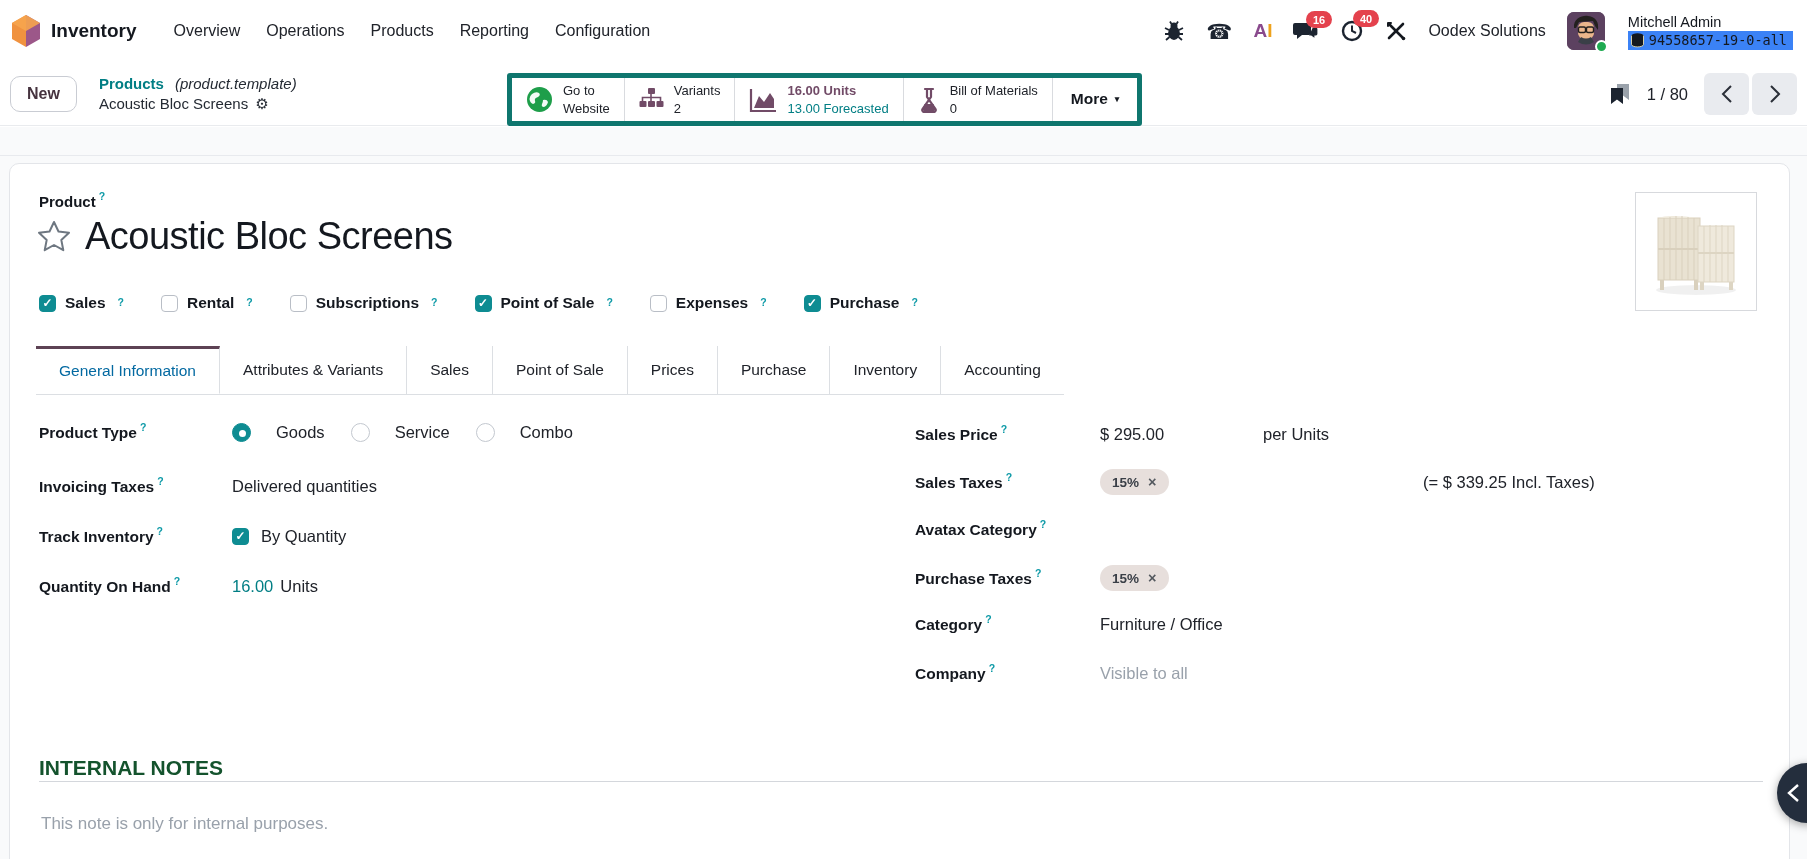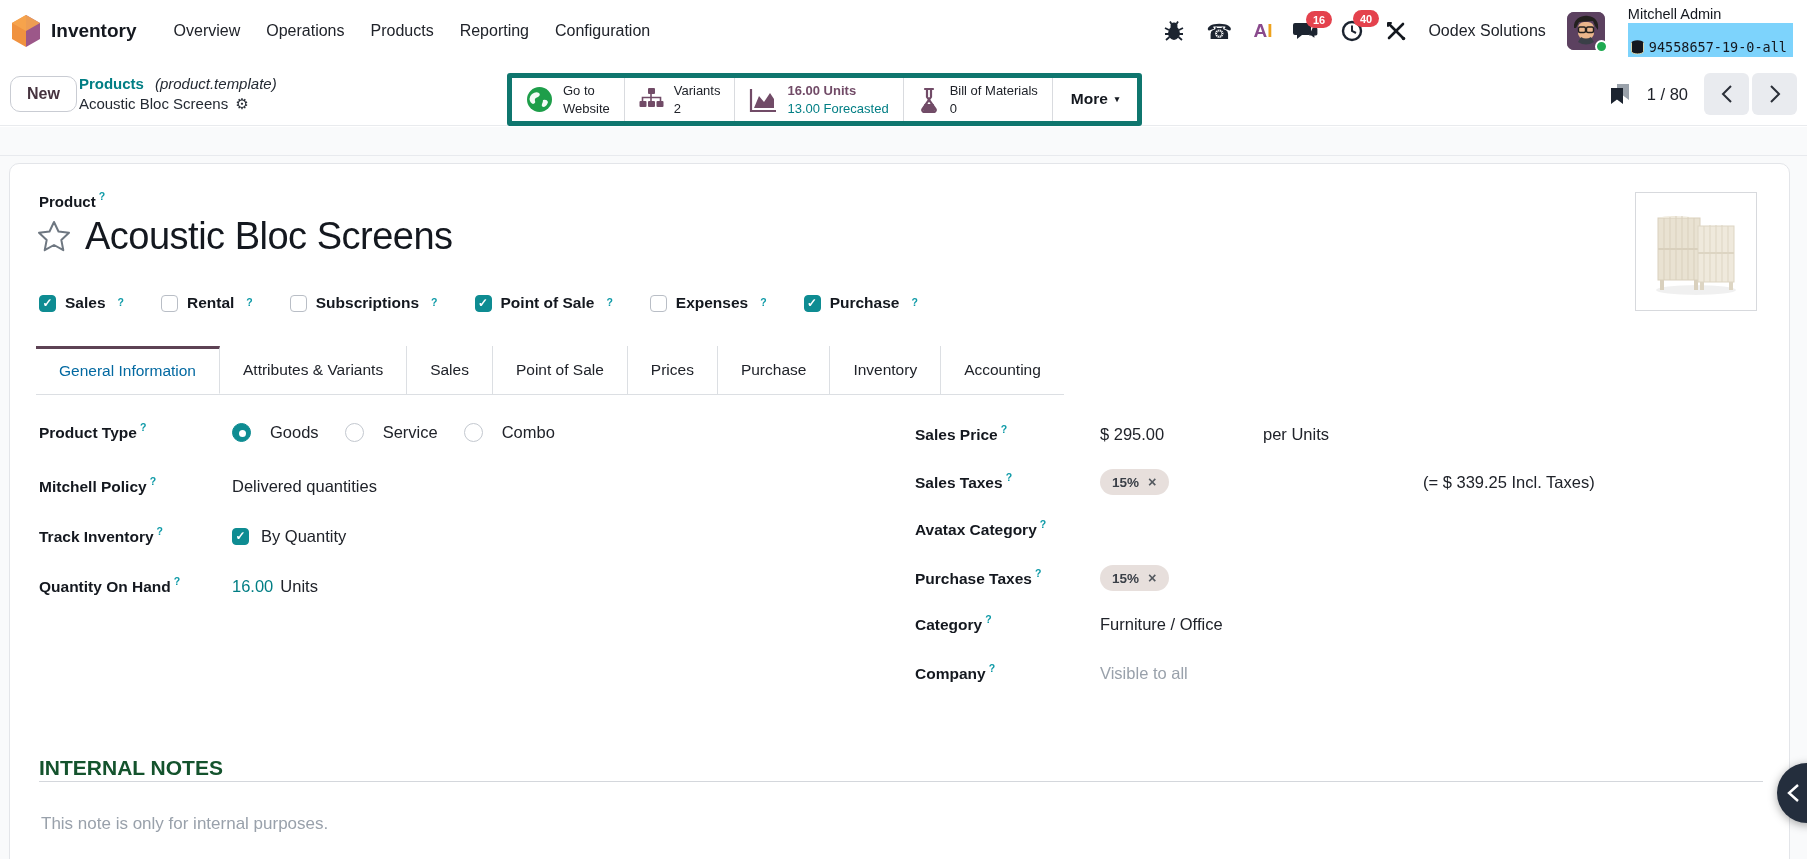--- a/index.html
+++ b/index.html
@@ -20,27 +20,27 @@
   .ai { font-weight:800; font-size:19px; letter-spacing:0; }
   .ai .a { color:#8a4a8d; } .ai .i { color:#eea21d; }
   .glyph-phone { font-size:21px; color:#1c2430; line-height:1; }
   .company { font-size:16px; color:#20232a; white-space:nowrap; }
   .avatar { width:38px; height:38px; border-radius:7px; position:relative; background:#5c4160; flex:0 0 auto; cursor:pointer; }
   .avatar svg { border-radius:7px; display:block; }
   .status-dot { position:absolute; right:-3px; bottom:-3px; width:13px; height:13px; background:#1faa51;
                 border:2px solid #fff; border-radius:50%; }
   .user-block { display:flex; flex-direction:column; line-height:1.25; margin-left:2px; }
   .user-name { font-size:14.5px; color:#14181f; }
-  .db-band { display:flex; align-items:center; gap:5px; background:#7dd3fc; padding:16px 6px 1px 3px;
+  .db-band { display:flex; align-items:center; gap:5px; background:#3b82f6; padding:1px 6px 1px 3px;
              font-family:"DejaVu Sans Mono", monospace; font-size:13.5px; color:#14181f; cursor:pointer; }
   
   .control { height:64px; position:relative; border-bottom:1px solid #e9ebee; background:#fff;
              display:flex; align-items:center; padding-left:10px; }
   .btn-new { border:1px solid #c9ccd3; border-radius:10px; padding:8px 16px; font-size:16px; font-weight:600;
-             color:#46333f; background:#fff; margin-right:2px; cursor:pointer; }
+             color:#46333f; background:#fff; margin-right:22px; cursor:pointer; }
   .bc { line-height:1.3; }
   .bc-top { font-size:15px; }
   .bc-root { color:#017e84; font-weight:700; cursor:pointer; }
   .bc-model { font-style:italic; color:#242a33; margin-left:11px; }
   .bc-cur { font-size:15px; color:#242a33; display:flex; align-items:center; gap:7px; }
   .gear { font-size:15px; color:#2a2f38; cursor:pointer; }
   .stats { position:absolute; left:507px; top:11px; display:flex; align-items:stretch;
            border:5px solid #0f766e; background:#fff; border-radius:3px; }
   .stat { display:flex; align-items:center; gap:10px; padding:4px 14px; border-right:1px solid #d9dbdf;
           font-size:13px; line-height:1.35; cursor:pointer; }
@@ -85,21 +85,21 @@
   .tab.active + .tab { border-left:none; }
   
   .frow { position:absolute; display:flex; align-items:center; height:30px; }
   .lbl { font-weight:700; font-size:15.5px; color:#14181f; flex:0 0 auto; }
   .lw-left { width:193px; }
   .lw-right { width:185px; }
   .val { font-size:16.5px; color:#20232a;text-align:right; }
   .val.link { color:#017e84; cursor:pointer; }
   .val.muted { color:#99a1ab; }
   .radio-group { display:flex; align-items:center; gap:26px; }
-  .radio-item { display:flex; align-items:center; gap:19px; font-size:16.5px; color:#20232a; cursor:pointer; }
+  .radio-item { display:flex; align-items:center; gap:25px; font-size:16.5px; color:#20232a; cursor:pointer; }
   .radio { width:19px; height:19px; border-radius:50%; border:1px solid #c3c8cf; background:#fff;
            position:relative; flex:0 0 auto; }
   .radio.on { background:#0e8c92; border-color:#0e8c92; }
   .radio.on::after { content:""; position:absolute; left:6px; top:6px; width:7px; height:7px;
                      border-radius:50%; background:#fff; }
   .tag { background:#e7dfdc; border-radius:15px; padding:5px 12px; font-size:13.5px; font-weight:600;
          color:#3a3f47; display:inline-flex; align-items:center; gap:9px; cursor:pointer; }
   .tag .x { color:#54595f; font-size:14.5px; font-weight:700; cursor:pointer; }
   .abs-note { position:absolute; left:508px; font-size:16.5px; color:#20232a; white-space:nowrap; }
   .abs-per { position:absolute; left:348px; font-size:16.5px; color:#20232a; }
@@ -386,21 +386,21 @@
           <span class="radio"></span>
           <span>Service</span>
         </span>
         <span class="radio-item">
           <span class="radio"></span>
           <span>Combo</span>
         </span>
       </span>
     </div>
     <div class="frow" style="left:29px; top:307px;">
-      <span class="lbl lw-left"><span>Mitchell Policy</span><sup class="q">?</sup></span>
+      <span class="lbl lw-left"><span>Invoicing Taxes</span><sup class="q">?</sup></span>
       <span class="val">Delivered quantities</span>
     </div>
     <div class="frow" style="left:29px; top:357px;">
       <span class="lbl lw-left"><span>Track Inventory</span><sup class="q">?</sup></span>
       <span class="cb on">
           <span>✓</span>
         </span>
       <span class="val" style="margin-left:12px;">By Quantity</span>
     </div>
     <div class="frow" style="left:29px; top:407px;">

